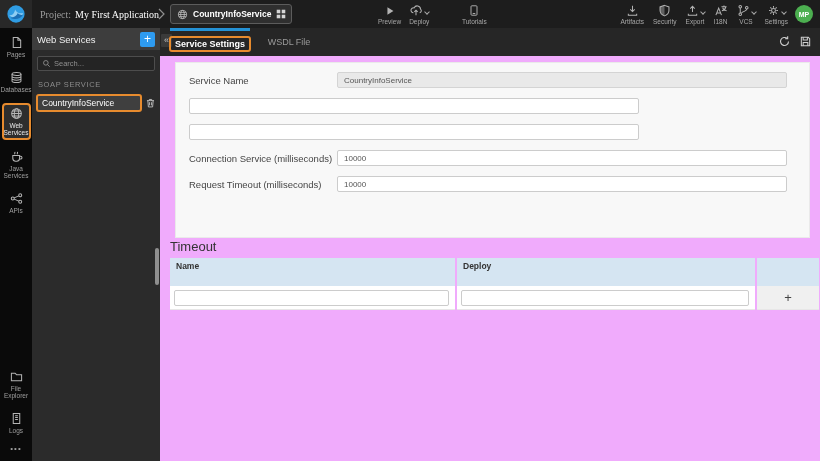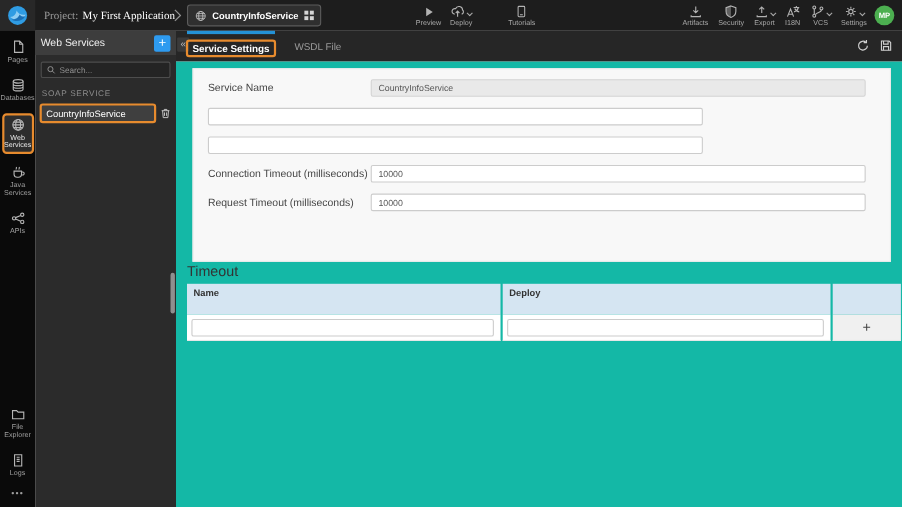--- a/index.html
+++ b/index.html
@@ -52,21 +52,21 @@
   .main { position:absolute; left:160px; top:28px; width:660px; height:433px; }
   .tabbar { position:relative; height:28px; background:#262626; }
   .collapse-btn { position:absolute; left:1px; top:6px; width:11px; height:13px; background:#3a3a3a; color:#c0c0c0; font-size:9px; line-height:12px; text-align:center; border-radius:1px; cursor:pointer; }
   .tab { position:absolute; top:0; height:28px; display:flex; align-items:center; justify-content:center; cursor:pointer; }
   .tab-active { left:10px; width:80px; border-top:3px solid #2492d6; }
   .tab-active .tab-label { color:#fff; font-weight:bold; font-size:9px; border:2px solid #e78b2e; border-radius:3px; padding:1px 4px; white-space:nowrap; }
   .tab-plain { left:96px; width:66px; color:#9a9a9a; font-size:9px; }
   .tabbar-icons { position:absolute; right:8px; top:7px; display:flex; gap:8px; }
   .tabbar-icons span { cursor:pointer; display:flex; }
 
-  .content { position:absolute; left:0; top:28px; width:660px; height:405px; background:#14b8a6; }
+  .content { position:absolute; left:0; top:28px; width:660px; height:405px; background:#f0abfc; }
   .form-panel { position:absolute; left:15px; top:6px; width:635px; height:176px; background:#f8f8f8; border:1px solid #eaeaea; padding-top:4px; }
   .form-row { height:26px; display:flex; align-items:center; padding-left:13px; }
   .form-label { width:148px; font-size:9.5px; color:#454545; }
   .form-input { width:450px; height:16px; border:1px solid #cccccc; border-radius:2px; background:#fff; font-size:8px; color:#555; padding:0 6px; font-family:"Liberation Sans",sans-serif; outline:none; }
   .form-input:disabled { background:#e9e9e9; border-color:#d4d4d4; color:#555; }
 
   .headers-title { position:absolute; left:10px; top:183px; font-size:13px; color:#333; }
   .htable { position:absolute; left:10px; top:202px; width:649px; }
   .hrow { display:flex; gap:2px; }
   .hcell { background:#d5e5f2; height:28px; line-height:17px; font-size:8.5px; font-weight:bold; color:#333; padding-left:6px; }
@@ -360,21 +360,21 @@
           <span class="form-label">Service Name</span>
           <input class="form-input" disabled="" value="CountryInfoService" style="">
         </div>
         <div class="form-row">
           <input class="form-input" value="" style="">
         </div>
         <div class="form-row">
           <input class="form-input" value="" style="">
         </div>
         <div class="form-row">
-          <span class="form-label">Connection Timeout (milliseconds)</span>
+          <span class="form-label">Connection Service (milliseconds)</span>
           <input class="form-input" value="10000" style="">
         </div>
         <div class="form-row">
           <span class="form-label">Request Timeout (milliseconds)</span>
           <input class="form-input" value="10000" style="">
         </div>
       </div>
 
       <div class="headers-title">Timeout</div>
       <div class="htable">

